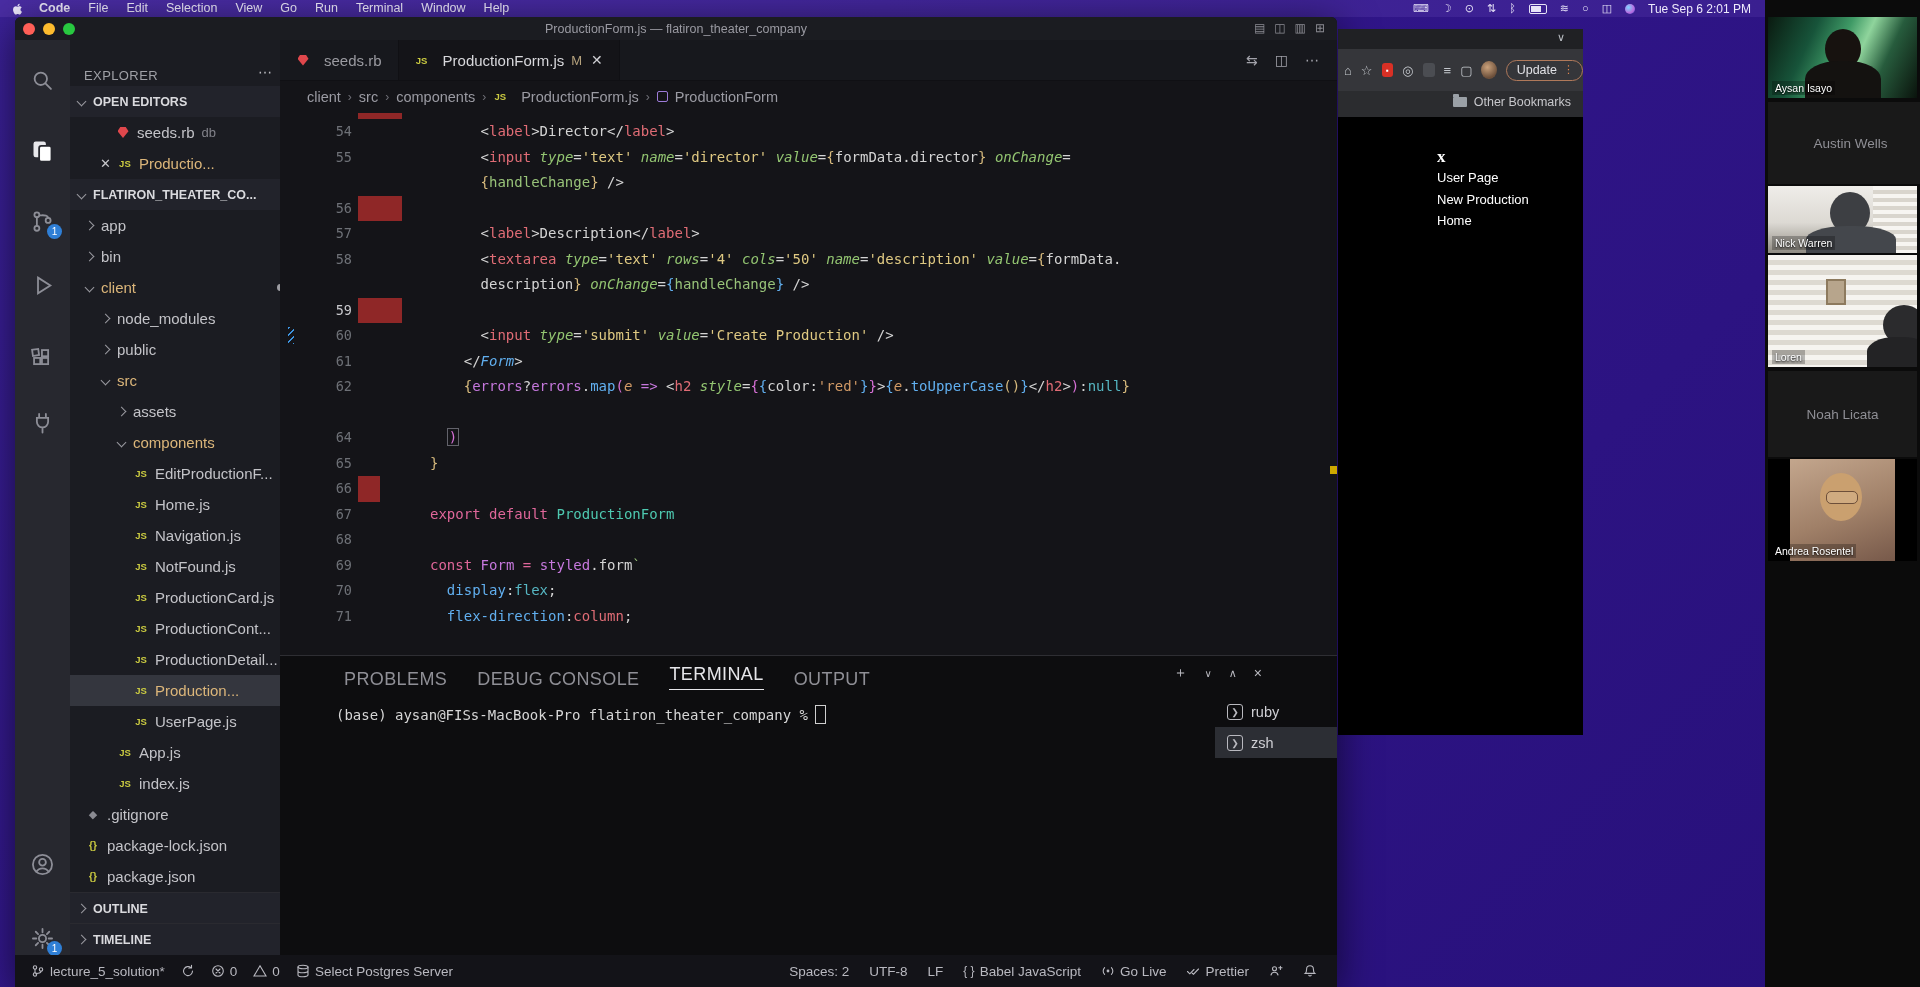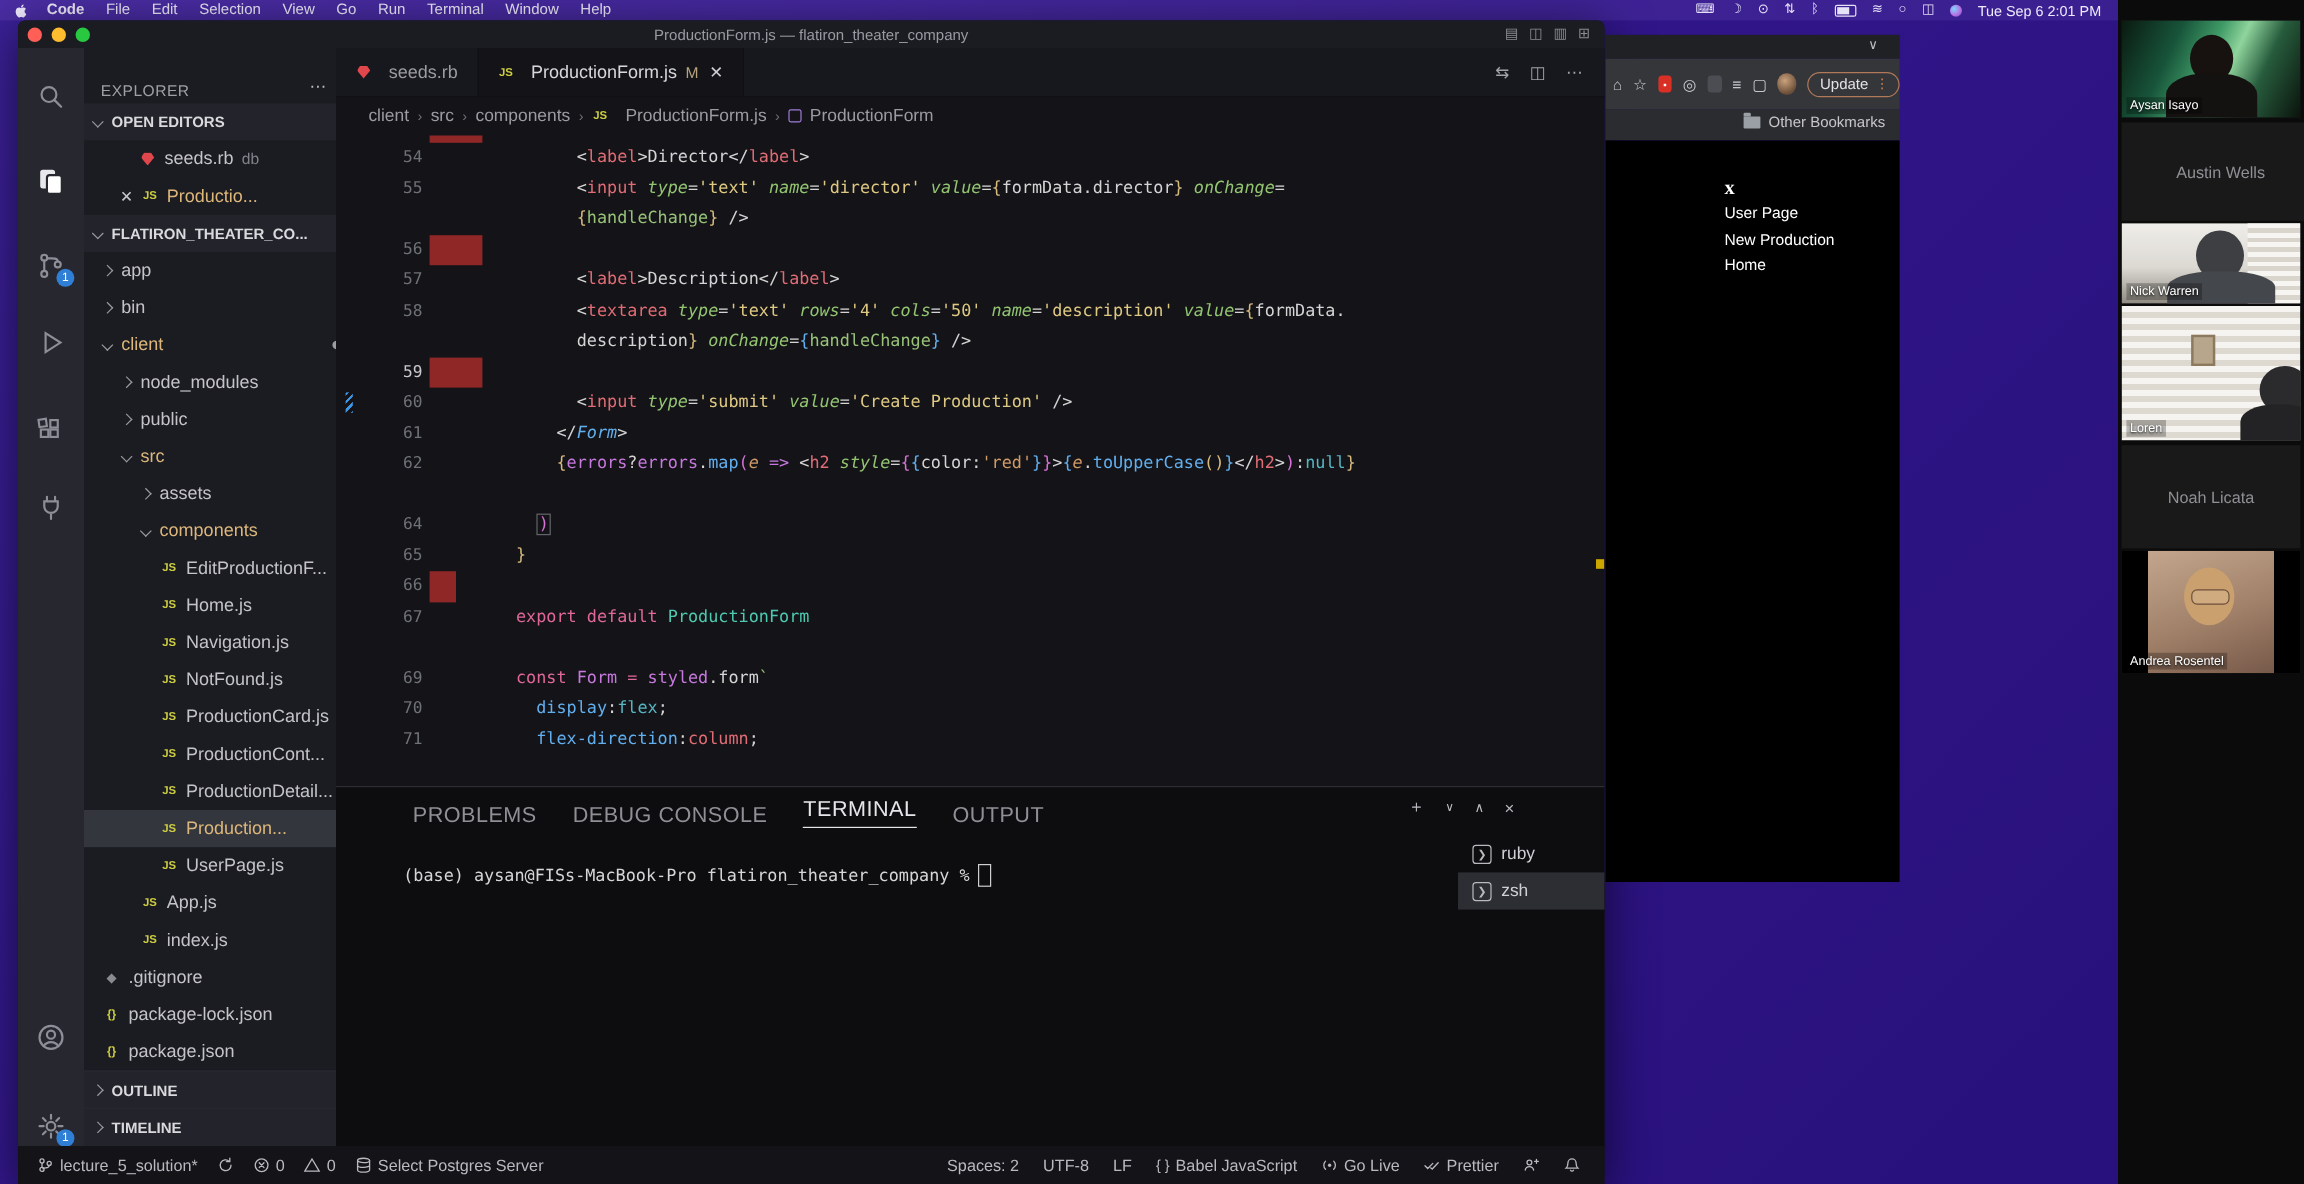--- a/index.html
+++ b/index.html
@@ -78,21 +78,21 @@
   .tk-mint{color:#4ec9b0}.tk-kw{color:#e0679a}.tk-org{color:#d19a66}
   .tk-orgi{color:#d19a66;font-style:italic}.tk-pur{color:#c678dd}
   .tk-box{color:#d670d6;border:1px solid #63636b;padding:0 1px;}
   #ruler-mark{position:absolute;right:0;top:353px;width:7px;height:8px;background:#cca700;}
   
   #panel{position:absolute;left:265px;top:638px;width:1057px;height:300px;background:#0d0d0f;border-top:1px solid #2e2e33;}
   #panel-tabs{position:absolute;left:64px;top:0;height:34px;display:flex;gap:30px;align-items:flex-end;
     font-size:18px;letter-spacing:.4px;color:#8f8f96;}
   .ptab.active{color:#e6e6ea;border-bottom:1px solid #e6e6ea;padding-bottom:4px;}
   #panel-actions{position:absolute;right:75px;top:0;height:34px;display:flex;gap:17px;align-items:center;color:#bbbbc2;font-size:14px;}
-  #term-line{position:absolute;left:56px;top:64px;color:#d6d6d6;font-family:"DejaVu Sans Mono","Liberation Mono",monospace;font-size:14px;display:flex;align-items:center;}
+  #term-line{position:absolute;left:56px;top:49px;color:#d6d6d6;font-family:"DejaVu Sans Mono","Liberation Mono",monospace;font-size:14px;display:flex;align-items:center;}
   #term-cursor{display:inline-block;width:9px;height:17px;border:1px solid #cfcfcf;margin-left:7px;}
   #shell-list{position:absolute;right:0;top:40px;width:122px;}
   .shrow{height:31px;display:flex;align-items:center;gap:8px;padding-left:12px;color:#cfcfd4;font-size:14.5px;}
   .shrow.sel{background:#2c2e34;}
   .shico{width:14px;height:14px;border:1px solid #b9b9bf;border-radius:3px;color:#b9b9bf;
     font-size:9px;display:flex;align-items:center;justify-content:center;}
   
   #statusbar{position:absolute;left:0;top:938px;width:1322px;height:32px;background:#131318;
     display:flex;align-items:center;color:#b9b9c0;font-size:13.5px;}
   .stitem{display:flex;align-items:center;gap:5px;white-space:nowrap;}
@@ -423,20 +423,21 @@
           <div class="cline" style="top: 133.5px;"><span class="lnum">58</span><span class="ctext"><span class="tk-w">      &lt;</span><span class="tk-tag">textarea</span><span class="tk-w"> </span><span class="tk-attr">type</span><span class="tk-w">=</span><span class="tk-str">'text'</span><span class="tk-w"> </span><span class="tk-attr">rows</span><span class="tk-w">=</span><span class="tk-str">'4'</span><span class="tk-w"> </span><span class="tk-attr">cols</span><span class="tk-w">=</span><span class="tk-str">'50'</span><span class="tk-w"> </span><span class="tk-attr">name</span><span class="tk-w">=</span><span class="tk-str">'description'</span><span class="tk-w"> </span><span class="tk-attr">value</span><span class="tk-w">=</span><span class="tk-gold">{</span><span class="tk-w">formData.</span></span></div>
           <div class="cline" style="top: 159px;"><span class="ctext"><span class="tk-w">      description</span><span class="tk-gold">}</span><span class="tk-w"> </span><span class="tk-attr">onChange</span><span class="tk-w">=</span><span class="tk-blu">{</span><span class="tk-grn">handleChange</span><span class="tk-blu">}</span><span class="tk-w"> /&gt;</span></span></div>
           <div class="cline" style="top: 184.5px;"><span class="lnum bright">59</span><div class="redblock"></div><span class="ctext"></span></div>
           <div class="cline" style="top: 210px;"><span class="lnum">60</span><span class="bluemark"></span><span class="ctext"><span class="tk-w">      &lt;</span><span class="tk-tag">input</span><span class="tk-w"> </span><span class="tk-attr">type</span><span class="tk-w">=</span><span class="tk-str">'submit'</span><span class="tk-w"> </span><span class="tk-attr">value</span><span class="tk-w">=</span><span class="tk-str">'Create Production'</span><span class="tk-w"> /&gt;</span></span></div>
           <div class="cline" style="top: 235.5px;"><span class="lnum">61</span><span class="ctext"><span class="tk-w">    &lt;/</span><span class="tk-blui">Form</span><span class="tk-w">&gt;</span></span></div>
           <div class="cline" style="top: 261px;"><span class="lnum">62</span><span class="ctext"><span class="tk-w">    </span><span class="tk-gold">{</span><span class="tk-pur">errors</span><span class="tk-w">?</span><span class="tk-pur">errors</span><span class="tk-w">.</span><span class="tk-blu">map</span><span class="tk-pink">(</span><span class="tk-orgi">e</span><span class="tk-w"> </span><span class="tk-pur">=&gt;</span><span class="tk-w"> &lt;</span><span class="tk-tag">h2</span><span class="tk-w"> </span><span class="tk-attr">style</span><span class="tk-w">=</span><span class="tk-pink">{</span><span class="tk-blu">{</span><span class="tk-w">color:</span><span class="tk-org">'red'</span><span class="tk-blu">}</span><span class="tk-pink">}</span><span class="tk-w">&gt;</span><span class="tk-blu">{</span><span class="tk-orgi">e</span><span class="tk-w">.</span><span class="tk-blu">toUpperCase</span><span class="tk-gold">()</span><span class="tk-blu">}</span><span class="tk-w">&lt;/</span><span class="tk-tag">h2</span><span class="tk-w">&gt;</span><span class="tk-pink">)</span><span class="tk-w">:</span><span class="tk-cyan">null</span><span class="tk-gold">}</span></span></div>
           <div class="cline" style="top: 312px;"><span class="lnum">64</span><span class="ctext"><span class="tk-w">  </span><span class="tk-box">)</span></span></div>
           <div class="cline" style="top: 337.5px;"><span class="lnum">65</span><span class="ctext"><span class="tk-gold">}</span></span></div>
           <div class="cline" style="top: 363px;"><span class="lnum">66</span><div class="redblock narrow"></div><span class="ctext"></span></div>
           <div class="cline" style="top: 388.5px;"><span class="lnum">67</span><span class="ctext"><span class="tk-kw">export</span><span class="tk-w"> </span><span class="tk-kw">default</span><span class="tk-w"> </span><span class="tk-mint">ProductionForm</span></span></div>
+          <div class="cline" style="top: 414px;"><span class="lnum">68</span><span class="ctext"></span></div>
           <div class="cline" style="top: 439.5px;"><span class="lnum">69</span><span class="ctext"><span class="tk-kw">const</span><span class="tk-w"> </span><span class="tk-pur">Form</span><span class="tk-w"> </span><span class="tk-kw">=</span><span class="tk-w"> </span><span class="tk-pur">styled</span><span class="tk-w">.form</span><span class="tk-grn">`</span></span></div>
           <div class="cline" style="top: 465px;"><span class="lnum">70</span><span class="ctext"><span class="tk-w">  </span><span class="tk-blu">display</span><span class="tk-w">:</span><span class="tk-cyan">flex</span><span class="tk-w">;</span></span></div>
           <div class="cline" style="top: 490.5px;"><span class="lnum">71</span><span class="ctext"><span class="tk-w">  </span><span class="tk-blu">flex-direction</span><span class="tk-w">:</span><span class="tk-tag">column</span><span class="tk-w">;</span></span></div>
         </div>
     </div>
 
     <div id="panel">
       <div id="panel-tabs">
           <span class="ptab">PROBLEMS</span>
           <span class="ptab">DEBUG CONSOLE</span>

